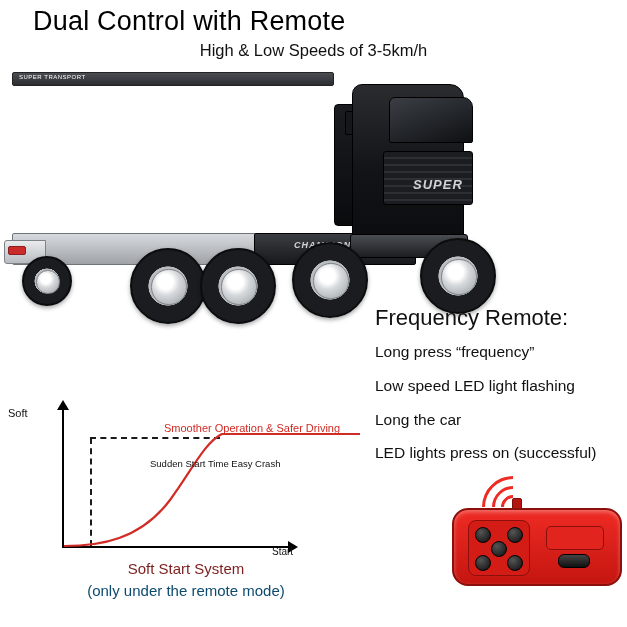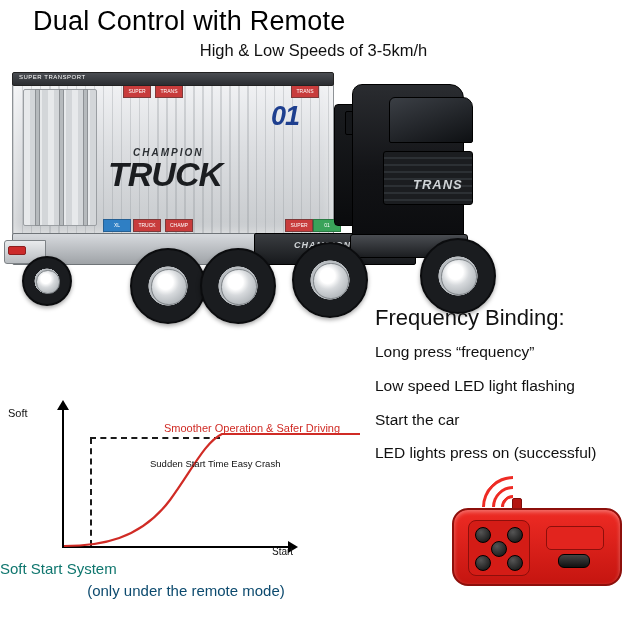--- a/index.html
+++ b/index.html
@@ -217,74 +217,55 @@
     border-top:2px dashed #1a1a1a;
   }
   .red-curve{position:absolute;left:60px;top:20px;}
   .curve-note{
     position:absolute;left:164px;top:22px;font-size:11px;color:#d02b25;
   }
   .crash-note{
     position:absolute;left:150px;top:58px;font-size:9.5px;color:#111;
   }
   .soft-title{
-    position:absolute;left:0;top:560px;width:372px;text-align:left;font-size:15px;color:#0f766e;
+    position:absolute;left:0;top:560px;width:372px;text-align:center;font-size:15px;color:#7f1d1d;
   }
   .soft-sub{
     position:absolute;left:0;top:582px;width:372px;text-align:center;font-size:15px;color:#0c4a6e;
   }
 </style>
 </head>
 <body>
 
 <div class="wrap">
 
   <div class="title">Dual Control with Remote</div>
   <div class="subtitle">High &amp; Low Speeds of 3-5km/h</div>
 
   <div class="truck">
 
-    <div class="cont-body">
-      <div class="ribs"></div>
-      <div class="door-panel"></div>
-      <div class="door-rod" style="left:22px"></div>
-      <div class="door-rod" style="left:46px"></div>
-      <div class="door-rod" style="left:70px"></div>
-      <div class="logo-01">01</div>
-      <div class="logo-champion">CHAMPION</div>
-      <div class="logo-truck">TRUCK</div>
-
-      <div class="sticker" style="left:110px;top:6px;">SUPER</div>
-      <div class="sticker" style="left:142px;top:6px;">TRANS</div>
-      <div class="sticker blue" style="left:90px;top:140px;">XL</div>
-      <div class="sticker" style="left:120px;top:140px;">TRUCK</div>
-      <div class="sticker" style="left:152px;top:140px;">CHAMP</div>
-      <div class="sticker" style="left:278px;top:6px;">TRANS</div>
-      <div class="sticker green" style="left:300px;top:140px;">01</div>
-      <div class="sticker" style="left:272px;top:140px;">SUPER</div>
-    </div>
 
     <div class="cont-top">
       <span class="tag">SUPER TRANSPORT</span>
     </div>
 
     <div class="chassis"></div>
     <div class="chassis-dark"></div>
     <div class="chassis-label">CHAMPION</div>
     <div class="nose"></div>
     <div class="red-light"></div>
 
     <div class="cab">
       <div class="cab-side">
         <div class="mirror"></div>
       </div>
       <div class="cab-body">
         <div class="cab-window"></div>
         <div class="cab-grille"></div>
-        <div class="cab-crew">TRANS</div>
+        <div class="cab-crew">SUPER</div>
       </div>
       <div class="cab-bumper"></div>
     </div>
 
     <div class="wheel" style="left:18px;top:186px;width:46px;height:46px;">
         <div class="hub"></div>
       </div>
     <div class="wheel" style="left:126px;top:178px;width:72px;height:72px;">
         <div class="hub"></div>
       </div>
@@ -292,24 +273,24 @@
         <div class="hub"></div>
       </div>
     <div class="wheel" style="left:288px;top:172px;width:72px;height:72px;">
         <div class="hub"></div>
       </div>
     <div class="wheel" style="left:416px;top:168px;width:72px;height:72px;">
         <div class="hub"></div>
       </div>
   </div>
 
-  <div class="freq-title">Frequency Binding:</div>
+  <div class="freq-title">Frequency Remote:</div>
   <div class="freq-line l2">Low speed LED light flashing</div>
   <div class="freq-line l1">Long press “frequency”</div>
-  <div class="freq-line l3">Start the car</div>
+  <div class="freq-line l3">Long the car</div>
   <div class="freq-line l4">LED lights press on (successful)</div>
 
   <div class="remote">
     <div class="wave" style="left:30px;top:8px;width:56px;height:56px;"></div>
     <div class="wave" style="left:40px;top:18px;width:36px;height:36px;"></div>
     <div class="wave" style="left:49px;top:27px;width:18px;height:18px;"></div>
     <div class="rc-ant"></div>
     <div class="rc-body">
       <div class="rc-panel">
         <div class="rc-btn" style="left:6px;top:6px;"></div>

